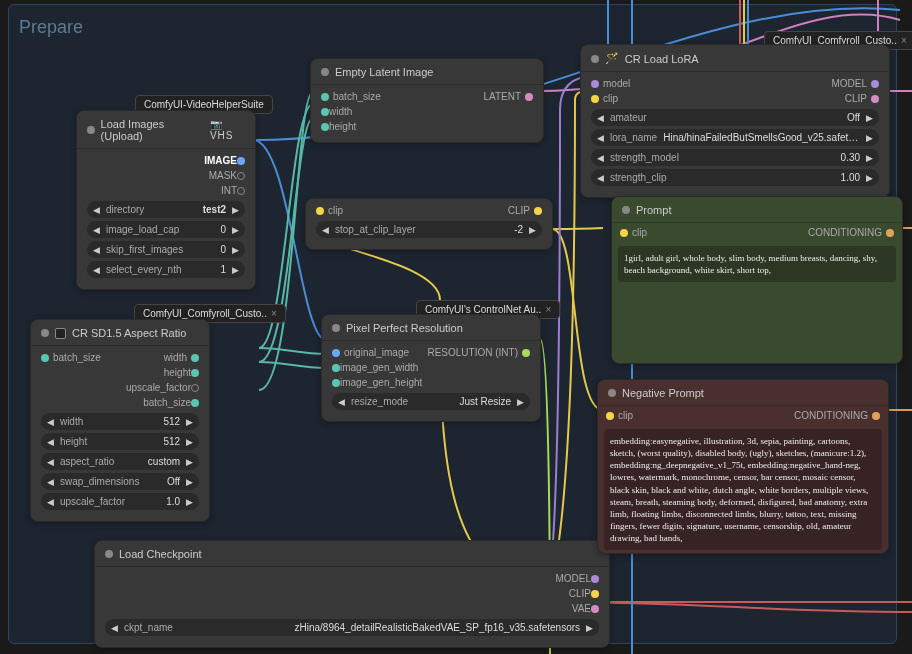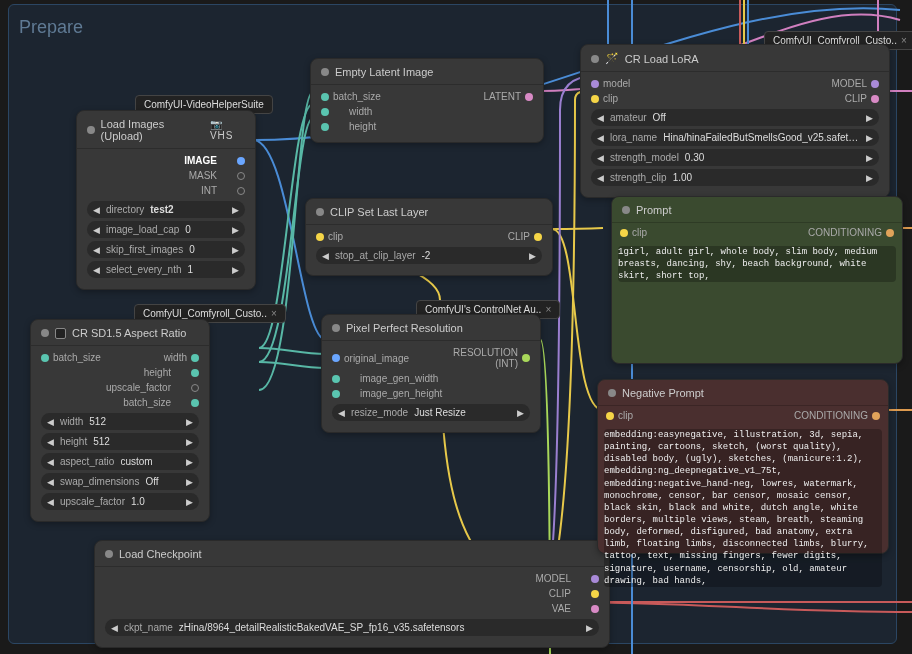--- a/index.html
+++ b/index.html
@@ -8,38 +8,38 @@
   .group-box { position: absolute; border: 1px solid #2b4663; background: rgba(30,50,75,0.45); border-radius: 6px; }
   .group-title { color: #5f7a94; font-size: 18px; font-weight: 400; padding: 12px 10px; }
   .node { position: absolute; background: #383838; border: 1px solid #2a2a2a; border-radius: 8px; font-size: 10px; color: #ccc; box-shadow: 0 2px 6px rgba(0,0,0,0.3); }
   .node.green { background: #3a4a2f; }
   .node.red { background: #4a2f2f; }
   .node-title { display: flex; align-items: center; gap: 6px; padding: 7px 10px 6px; color: #ccc; font-size: 11px; border-bottom: 1px solid rgba(0,0,0,0.2); }
   .node-title .dot { width: 8px; height: 8px; border-radius: 50%; background: #888; }
   .tag { position: absolute; background: #222; color: #ddd; font-size: 10px; padding: 3px 8px; border-radius: 4px; white-space: nowrap; border: 1px solid #444; }
   .tag .x { color: #888; margin-left: 4px; }
   .node-body { padding: 4px 6px 8px; }
-  .io-row { display: flex; align-items: center; gap: 20px; padding: 2px 4px; font-size: 10px; color: #aaa; }
+  .io-row { display: flex; align-items: center; gap: 0; padding: 2px 4px; font-size: 10px; color: #aaa; }
   .io-row.right { justify-content: flex-end; }
   .io-row.split { justify-content: space-between; }
   .port { width: 8px; height: 8px; border-radius: 50%; flex: 0 0 auto; }
   .port.blue { background: #6aa6ff; }
   .port.yellow { background: #f5d547; }
   .port.pink { background: #d88ac5; }
   .port.purple { background: #a98ad8; }
   .port.orange { background: #e0a25a; }
   .port.lime { background: #a9d85a; }
   .port.teal { background: #5ac5b0; }
   .port.empty { background: transparent; border: 1px solid #888; }
   .widget { display: flex; align-items: center; background: #2a2a2a; border-radius: 10px; padding: 3px 6px; margin: 3px 4px; font-size: 10px; color: #ccc; justify-content: space-between; gap: 6px; }
   .widget .arrow { color: #ccc; font-size: 9px; flex: 0 0 auto; cursor: pointer; }
   .widget .wlabel { flex: 0 0 auto; color: #aaa; }
-  .widget .wvalue { flex: 1 1 auto; color: #ddd; overflow: hidden; text-overflow: ellipsis; white-space: nowrap; }
+  .widget .wvalue { flex: 1 1 auto; text-align: right; color: #ddd; overflow: hidden; text-overflow: ellipsis; white-space: nowrap; }
   .button { background: #2a2a2a; border-radius: 10px; padding: 4px; margin: 3px 4px; text-align: center; color: #ddd; font-size: 10px; cursor: pointer; }
-  .textarea { margin: 4px 6px 8px; background: rgba(0,0,0,0.25); border-radius: 4px; font-family: Liberation Mono, monospace; font-size: 9px; line-height: 1.35; color: #eee; white-space: normal; word-break: break-word; }
+  .textarea { margin: 4px 6px 8px; background: rgba(0,0,0,0.25); border-radius: 4px; padding: 6px; font-family: Liberation Serif, serif; font-size: 9px; line-height: 1.35; color: #eee; white-space: normal; word-break: break-word; }
   .bold-txt { color: #fff; font-weight: 600; }
   svg.wires { position: absolute; inset: 0; width: 100%; height: 100%; pointer-events: none; }
   .checkbox { width: 11px; height: 11px; border: 1px solid #888; border-radius: 2px; display: inline-block; background: #222; }
   .vhs { font-family: serif; font-size: 10px; letter-spacing: 1px; color: #ccc; }
 </style>
 </head>
 <body>
 
 <div class="canvas">
 
@@ -230,24 +230,20 @@
           <span>width</span>
         </div>
       <div class="io-row">
           <span class="port teal"></span>
           <span>height</span>
         </div>
     </div>
   </div>
 
   <div class="node" style="left:305px; top:198px; width:248px;">
-    <div class="node-title">
-        <span class="dot"></span>
-        <span>CLIP Set Last Layer</span>
-      </div>
     <div class="node-body">
       <div class="io-row split">
         <span style="display:flex;align-items:center;gap:4px;">
             <span class="port yellow"></span>
             <span>clip</span>
           </span>
         <span style="display:flex;align-items:center;gap:4px;">
             <span>CLIP</span>
             <span class="port yellow"></span>
           </span>

